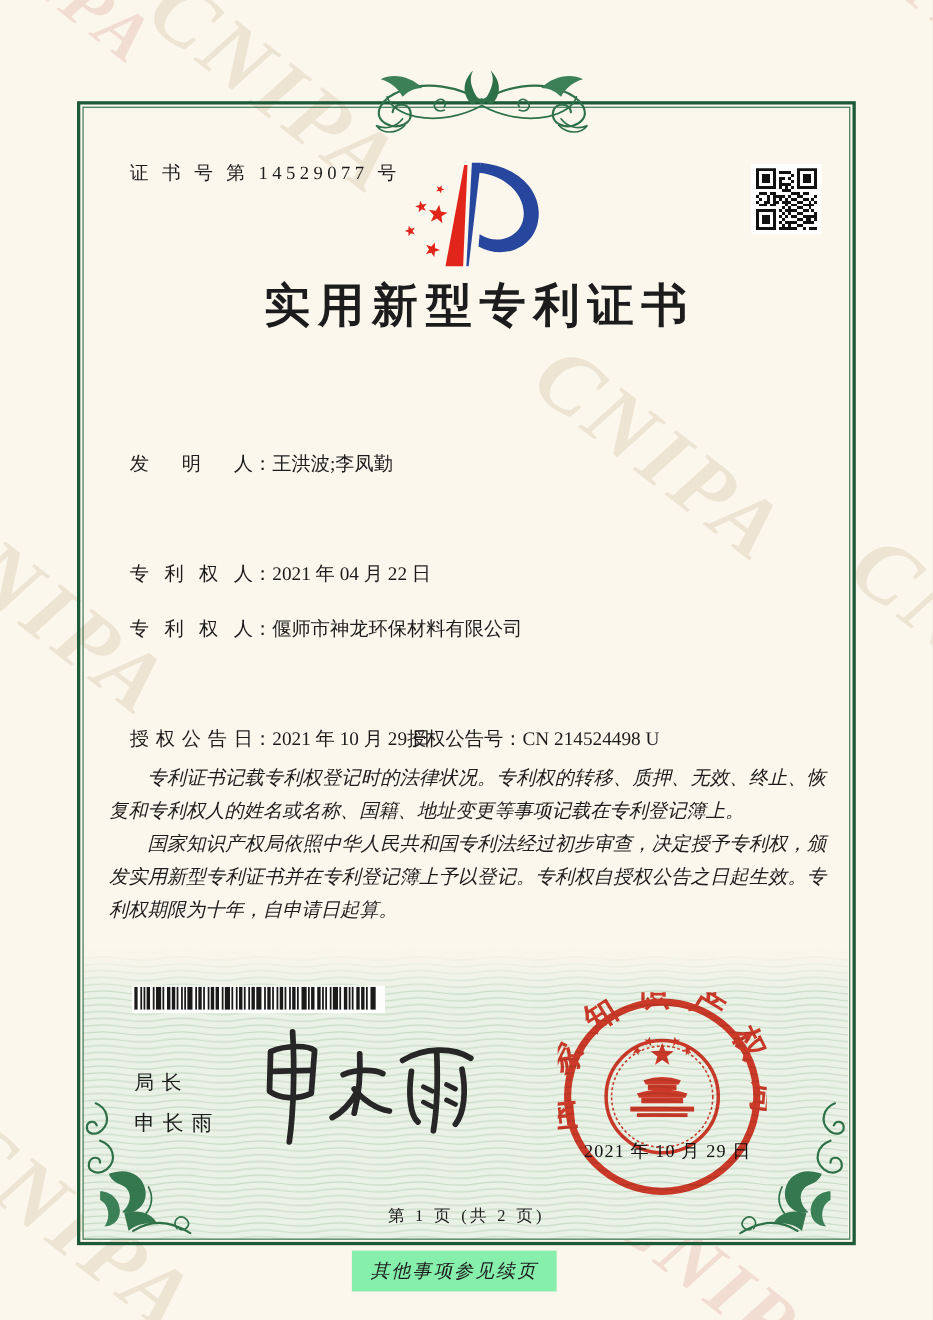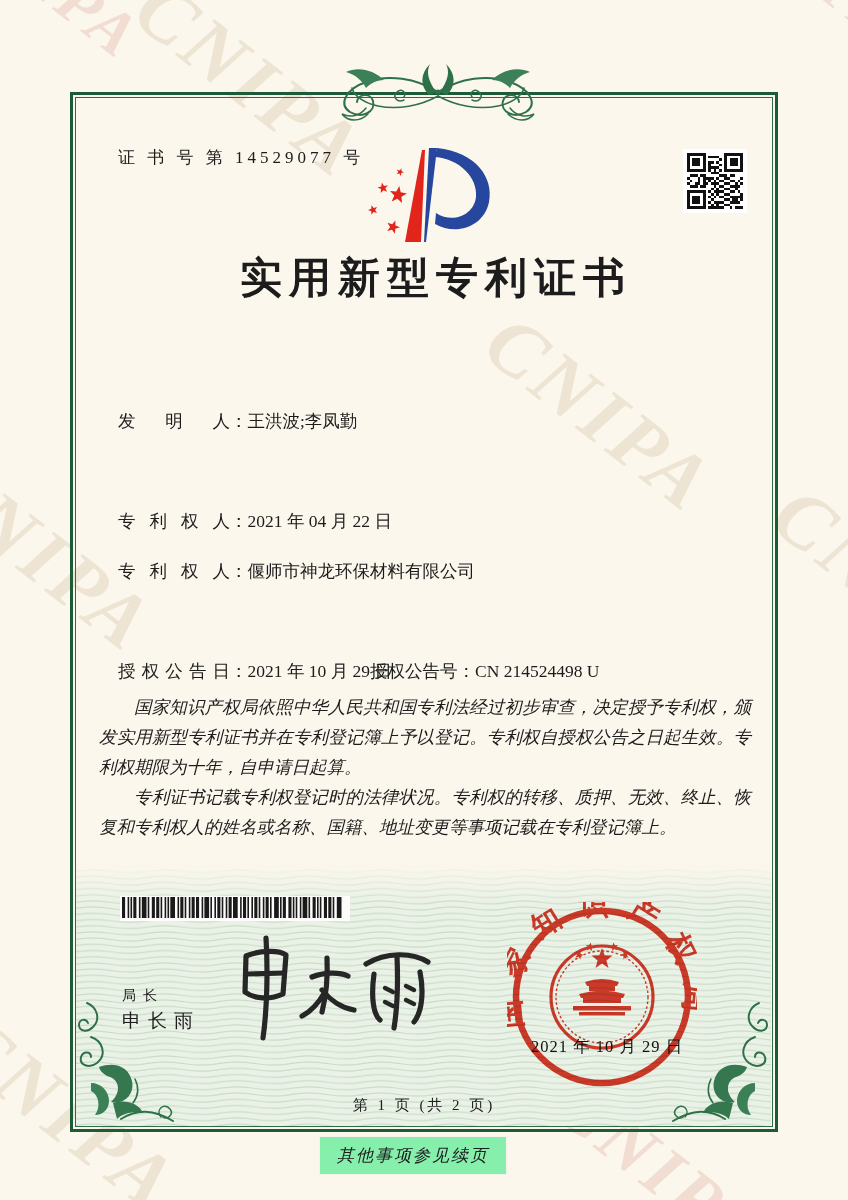--- a/index.html
+++ b/index.html
@@ -33,22 +33,22 @@
   
   .row{position:absolute;left:118px;font-size:17.5px;white-space:nowrap;}
   .flabel{display:inline-block;width:112px;text-align:justify;text-align-last:justify;}
   .grant-no{position:absolute;left:252px;top:0;white-space:nowrap;}
   
   .body{position:absolute;left:99px;top:692px;width:652px;font-size:17.5px;line-height:30px;
         text-align:justify;font-style:italic;}
   .body p{margin:0;text-indent:2em;}
   
   .barcode{position:absolute;left:120px;top:896px;width:226px;height:23px;background:#fdfdfb;padding:1px 2px;}
-  .director-label{position:absolute;left:122px;top:972px;font-size:14px;letter-spacing:7px;
-                  font-family:"Liberation Sans","DejaVu Sans",sans-serif;margin-top:15px;}
+  .director-label{position:absolute;left:122px;top:972px;font-size:18px;letter-spacing:7px;
+                  font-family:"Liberation Sans","DejaVu Sans",sans-serif;}
   .director-name{position:absolute;left:122px;top:1008px;font-size:19px;letter-spacing:7px;
                  font-family:Liberation Mono, monospace;}
   .sig{position:absolute;left:230px;top:930px;width:208px;height:118px;}
   .seal{position:absolute;left:507px;top:902px;width:190px;height:190px;mix-blend-mode:multiply;opacity:.95;}
   .seal-date{position:absolute;left:531px;top:1036px;font-size:16.5px;letter-spacing:1px;color:#111;}
   .page-info{position:absolute;left:0;top:1096px;width:100%;text-align:center;font-size:15px;letter-spacing:3px;}
   .cont-note{position:absolute;left:320px;top:1137px;background:#86efac;padding:7px 17px;
              font-size:17px;font-style:italic;letter-spacing:2px;box-shadow:0 0 0 1px rgba(0,0,0,.02);}
 </style>
 </head>
@@ -292,22 +292,22 @@
     <span class="flabel">专利权人</span><span>：</span><span>偃师市神龙环保材料有限公司</span>
   </div>
   <div class="row" style="top:659px;width:660px">
     <span class="flabel">授权公告日</span><span>：</span><span>2021 年 10 月 29 日</span>
     <span class="grant-no">
       <span>授权公告号</span><span>：</span><span>CN 214524498 U</span>
     </span>
   </div>
 
   <div class="body">
+    <p>专利证书记载专利权登记时的法律状况。专利权的转移、质押、无效、终止、恢复和专利权人的姓名或名称、国籍、地址变更等事项记载在专利登记簿上。</p>
     <p>国家知识产权局依照中华人民共和国专利法经过初步审查，决定授予专利权，颁发实用新型专利证书并在专利登记簿上予以登记。专利权自授权公告之日起生效。专利权期限为十年，自申请日起算。</p>
-    <p>专利证书记载专利权登记时的法律状况。专利权的转移、质押、无效、终止、恢复和专利权人的姓名或名称、国籍、地址变更等事项记载在专利登记簿上。</p>
   </div>
 
   <div class="barcode">
     <svg id="barcode-svg" width="222" height="21">
         <rect x="0.0" y="0" width="3.1" height="21" fill="#1a1a1a"></rect>
         <rect x="5.6" y="0" width="1.6" height="21" fill="#1a1a1a"></rect>
         <rect x="8.5" y="0" width="1.6" height="21" fill="#1a1a1a"></rect>
         <rect x="11.3" y="0" width="3.1" height="21" fill="#1a1a1a"></rect>
         <rect x="16.9" y="0" width="1.6" height="21" fill="#1a1a1a"></rect>
         <rect x="19.8" y="0" width="4.7" height="21" fill="#1a1a1a"></rect>

